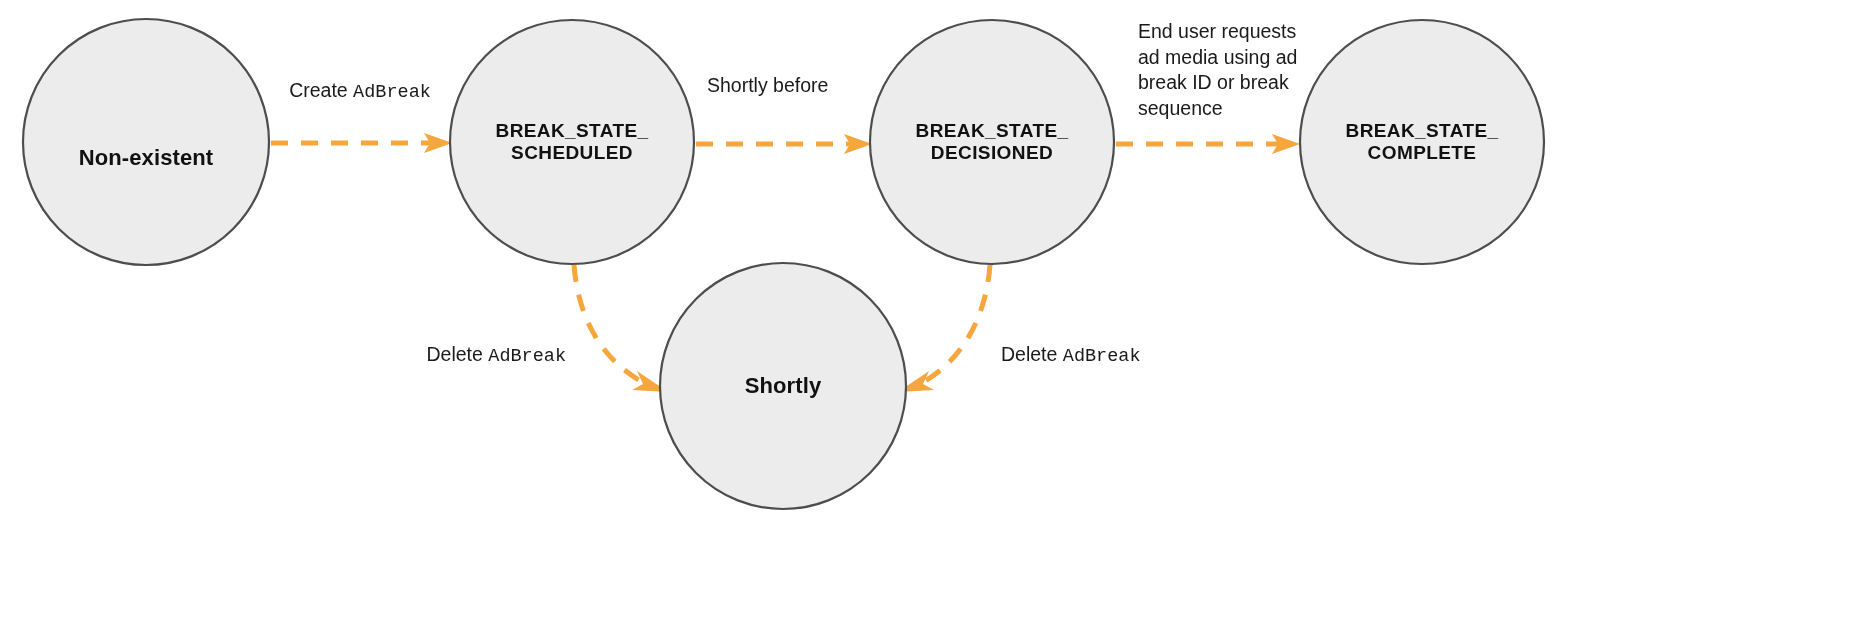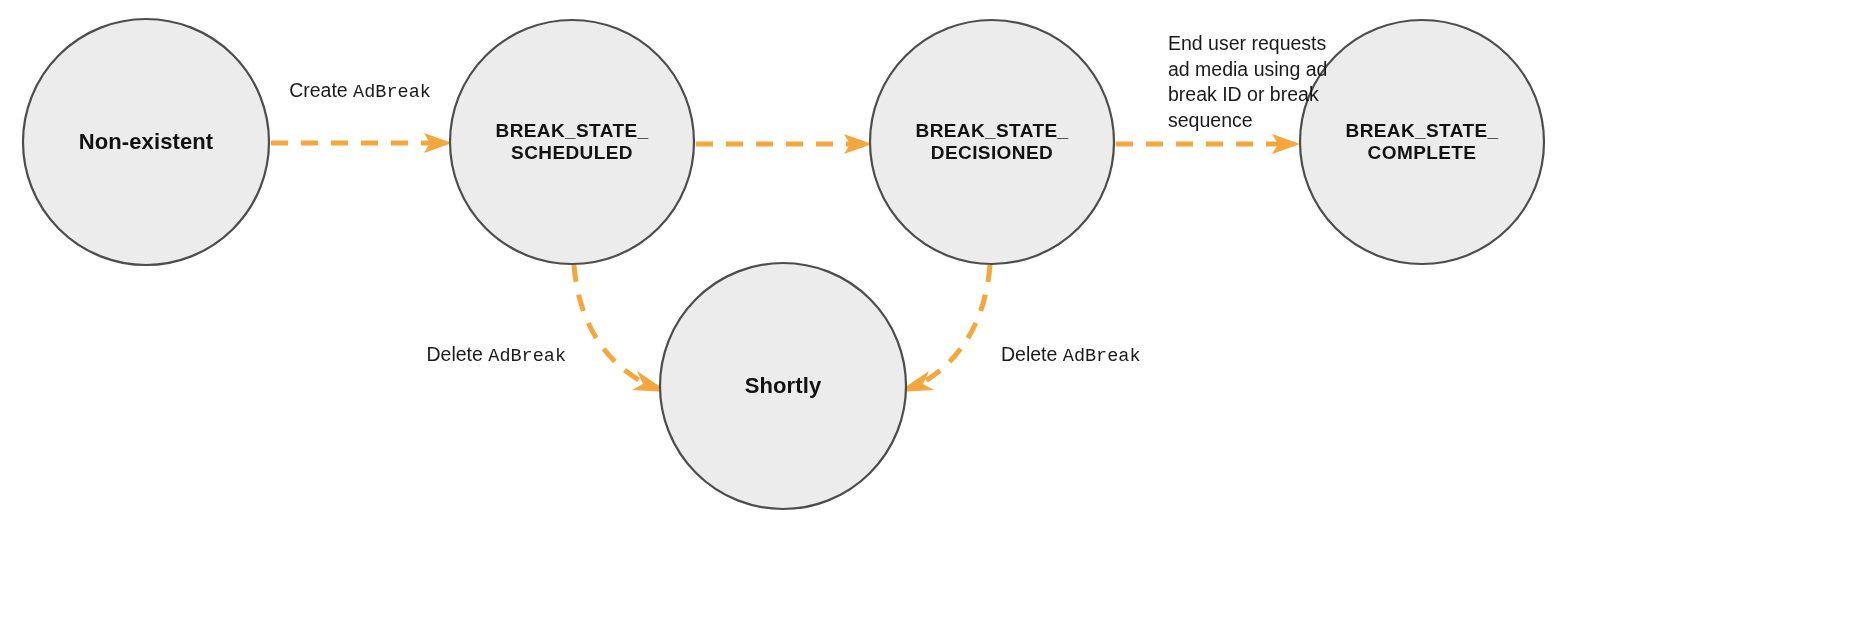--- a/index.html
+++ b/index.html
@@ -112,36 +112,36 @@
       <path class="arrow-head" d="M 898 392 L 929 371 L 923 384 L 934 390 Z"></path>
     </g>
 
     <circle class="node-circle" cx="146" cy="142" r="123"></circle>
     <circle class="node-circle" cx="572" cy="142" r="122"></circle>
     <circle class="node-circle" cx="992" cy="142" r="122"></circle>
     <circle class="node-circle" cx="1422" cy="142" r="122"></circle>
     <circle class="node-circle" cx="783" cy="386" r="123"></circle>
   </svg>
 
-  <div class="node-label sans" style="left:146px; top:142px;">Non-existent</div>
+  <div class="node-label sans" style="left:146px; top:158px;">Non-existent</div>
 
   <div class="node-label mono" style="left:572px; top:142px;">BREAK_STATE_
 SCHEDULED</div>
 
   <div class="node-label mono" style="left:992px; top:142px;">BREAK_STATE_
 DECISIONED</div>
 
   <div class="node-label mono" style="left:1422px; top:142px;">BREAK_STATE_
 COMPLETE</div>
 
   <div class="node-label sans" style="left:783px; top:386px;">Shortly</div>
 
   <div class="edge-label lbl-center" style="left:360px; top:78px;"><div><span class="sans-run">Create </span><span class="mono-run">AdBreak</span></div></div>
 
-  <div class="edge-label lbl-left" style="left:707px; top:73px;"></div>
+  <div class="edge-label lbl-left" style="left:707px; top:73px;"><div><span class="sans-run">Shortly before</span></div></div>
 
-  <div class="edge-label lbl-left" style="left:1138px; top:31px;margin-left:30px;"><div><span class="sans-run">End user requests</span></div><div><span class="sans-run">ad media using ad</span></div><div><span class="sans-run">break ID or break</span></div><div><span class="sans-run">sequence</span></div></div>
+  <div class="edge-label lbl-left" style="left:1138px; top:19px;"><div><span class="sans-run">End user requests</span></div><div><span class="sans-run">ad media using ad</span></div><div><span class="sans-run">break ID or break</span></div><div><span class="sans-run">sequence</span></div></div>
 
   <div class="edge-label lbl-right" style="left:566px; top:342px;"><div><span class="sans-run">Delete </span><span class="mono-run">AdBreak</span></div></div>
 
   <div class="edge-label lbl-left" style="left:1001px; top:342px;"><div><span class="sans-run">Delete </span><span class="mono-run">AdBreak</span></div></div>
 
 </div>
 
 </body></html>

